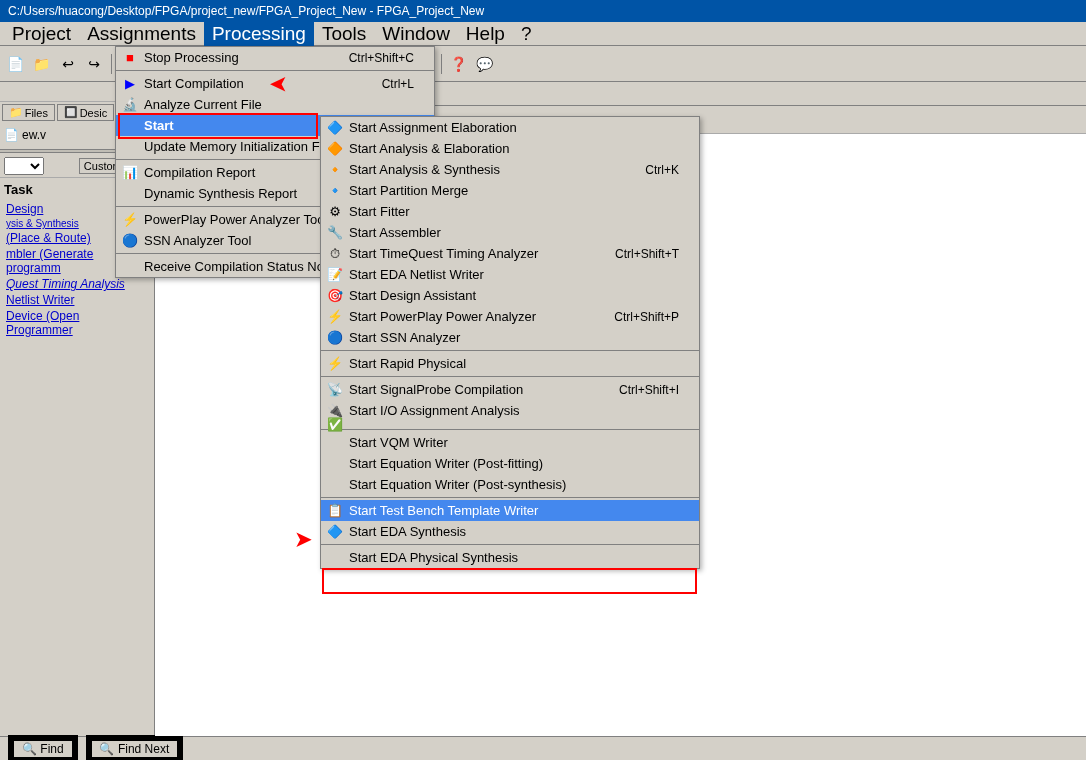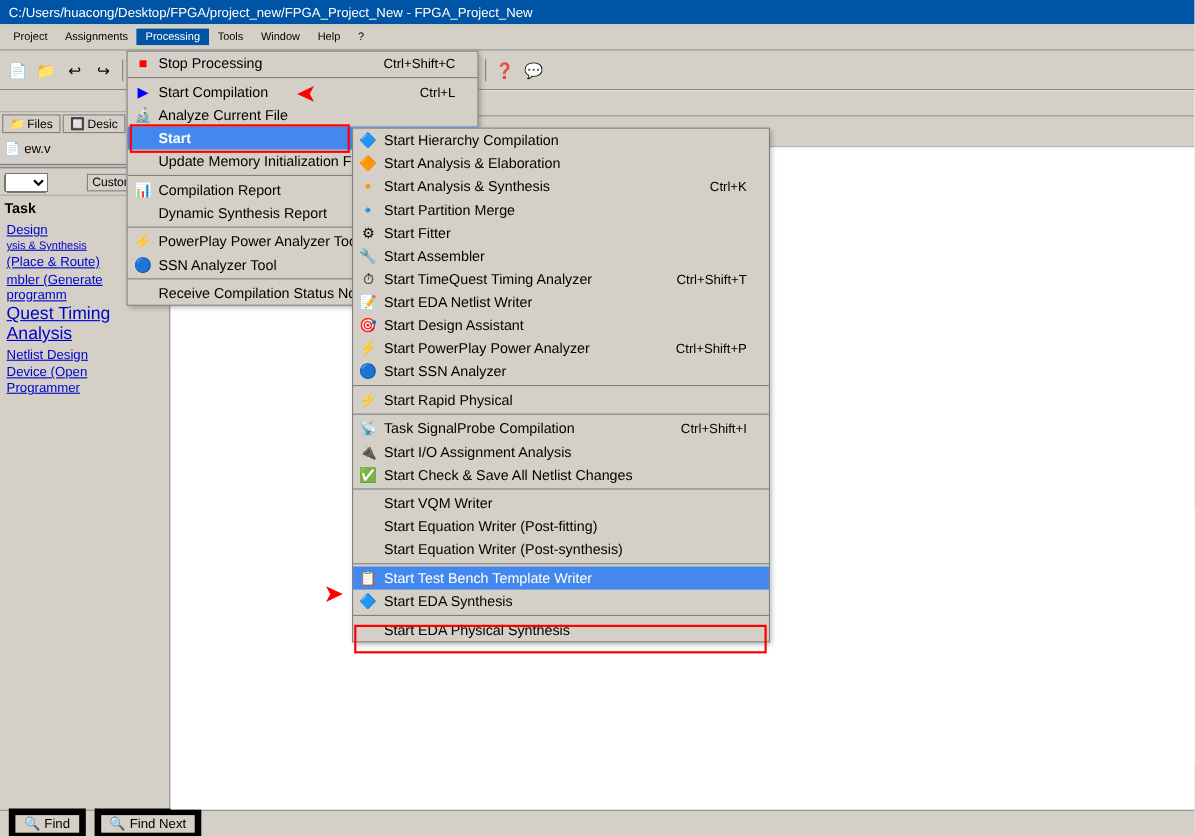--- a/index.html
+++ b/index.html
@@ -29,21 +29,21 @@
       background: #d4d0c8;
       display: flex;
       align-items: center;
       height: 24px;
       border-bottom: 1px solid #808080;
       padding: 0 4px;
     }
     .menu-item {
       padding: 2px 8px;
       cursor: pointer;
-      font-size: 10px;
+      font-size: 19px;
       position: relative;
     }
     .menu-item:hover, .menu-item.active {
       background: #0054a6;
       color: white;
     }
     .menu-item.active {
       background: #0054a6;
       color: white;
     }
@@ -348,22 +348,22 @@
       <select style="font-size:11px; height:18px; width:40px;"></select>
       <button style="font-size:11px; background:#d4d0c8; border:1px solid #808080; padding:1px 4px; cursor:pointer;">Customize...</button>
     </div>
 
     <div class="task-section">
       <div class="task-header">Task</div>
       <div class="task-item" style="color:#0000cc; font-size:12px;">Design</div>
       <div class="task-item" style="color:#0000cc; font-size:10px;">ysis &amp; Synthesis</div>
       <div class="task-item" style="color:#0000cc; font-size:12px;">(Place &amp; Route)</div>
       <div class="task-item" style="color:#0000cc; font-size:12px;">mbler (Generate programm</div>
-      <div class="task-item" style="color:#0000cc; font-size:16px;">Quest Timing Analysis</div>
-      <div class="task-item" style="color:#0000cc; font-size:12px;">Netlist Design</div>
+      <div class="task-item" style="color:#0000cc; font-size:12px;font-style:italic;">Quest Timing Analysis</div>
+      <div class="task-item" style="color:#0000cc; font-size:12px;">Netlist Writer</div>
       <div class="task-item" style="color:#0000cc; font-size:12px;">Device (Open Programmer</div>
     </div>
   </div>
 
   <div class="editor-area">
 
     <div class="editor-tab">
       <div class="editor-tab-item">
         <span>pct_New.v</span>
         <span class="editor-tab-close">✕</span>
@@ -473,21 +473,21 @@
 
     <div class="menu-option">
       <span>Receive Compilation Status Notifications</span>
     </div>
   </div>
 
   <div class="start-submenu" style="top: 70px; left: 320px;">
 
     <div class="menu-option">
       <span class="menu-icon">🔷</span>
-      <span>Start Hierarchy Compilation</span>
+      <span>Start Assignment Elaboration</span>
     </div>
 
     <div class="menu-option">
       <span class="menu-icon">🔶</span>
       <span>Start Analysis &amp; Elaboration</span>
     </div>
 
     <div class="menu-option">
       <span class="menu-icon">🔸</span>
       <span>Start Analysis &amp; Synthesis</span>
@@ -540,32 +540,31 @@
 
     <div class="menu-option">
       <span class="menu-icon">⚡</span>
       <span>Start Rapid Physical</span>
     </div>
 
     <div class="menu-sep"></div>
 
     <div class="menu-option">
       <span class="menu-icon">📡</span>
-      <span>Task SignalProbe Compilation</span>
+      <span>Start SignalProbe Compilation</span>
       <span class="shortcut">Ctrl+Shift+I</span>
     </div>
 
     <div class="menu-option">
       <span class="menu-icon">🔌</span>
       <span>Start I/O Assignment Analysis</span>
     </div>
 
     <div class="menu-option">
       <span class="menu-icon">✅</span>
-      <span>Start Check &amp; Save All Netlist Changes</span>
     </div>
 
     <div class="menu-sep"></div>
 
     <div class="menu-option">
       <span>Start VQM Writer</span>
     </div>
 
     <div class="menu-option">
       <span>Start Equation Writer (Post-fitting)</span>

